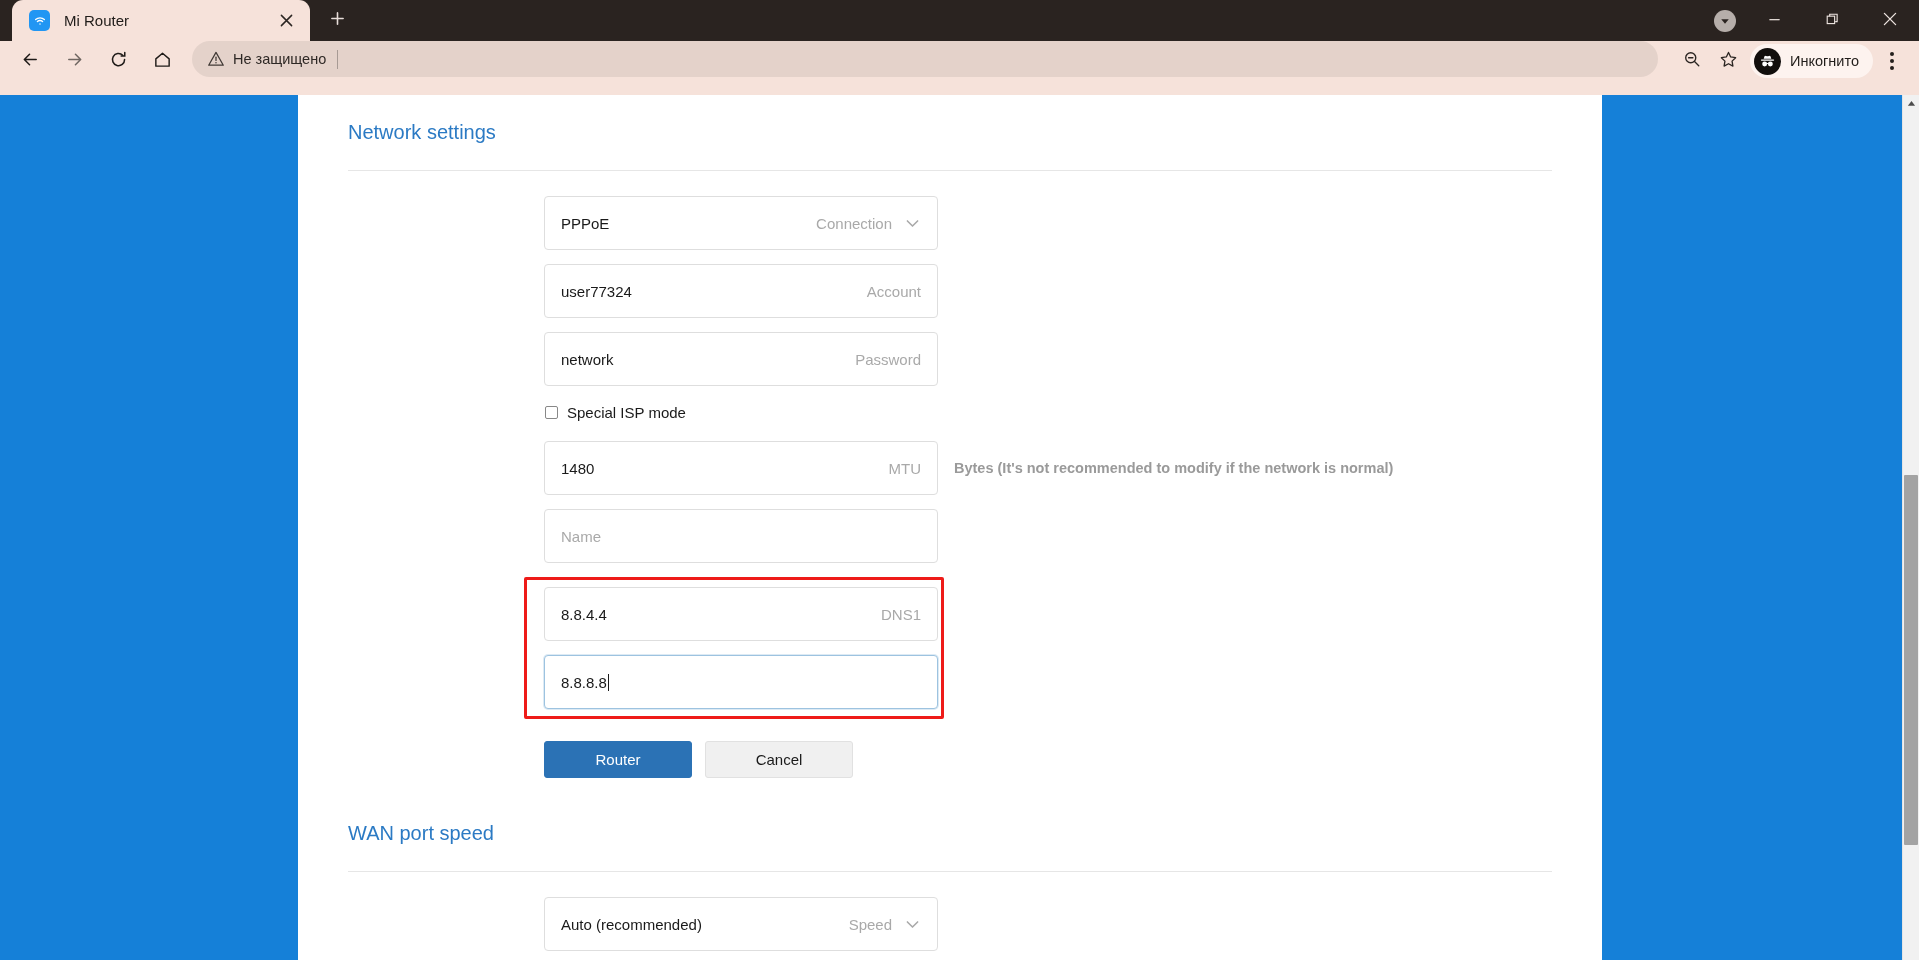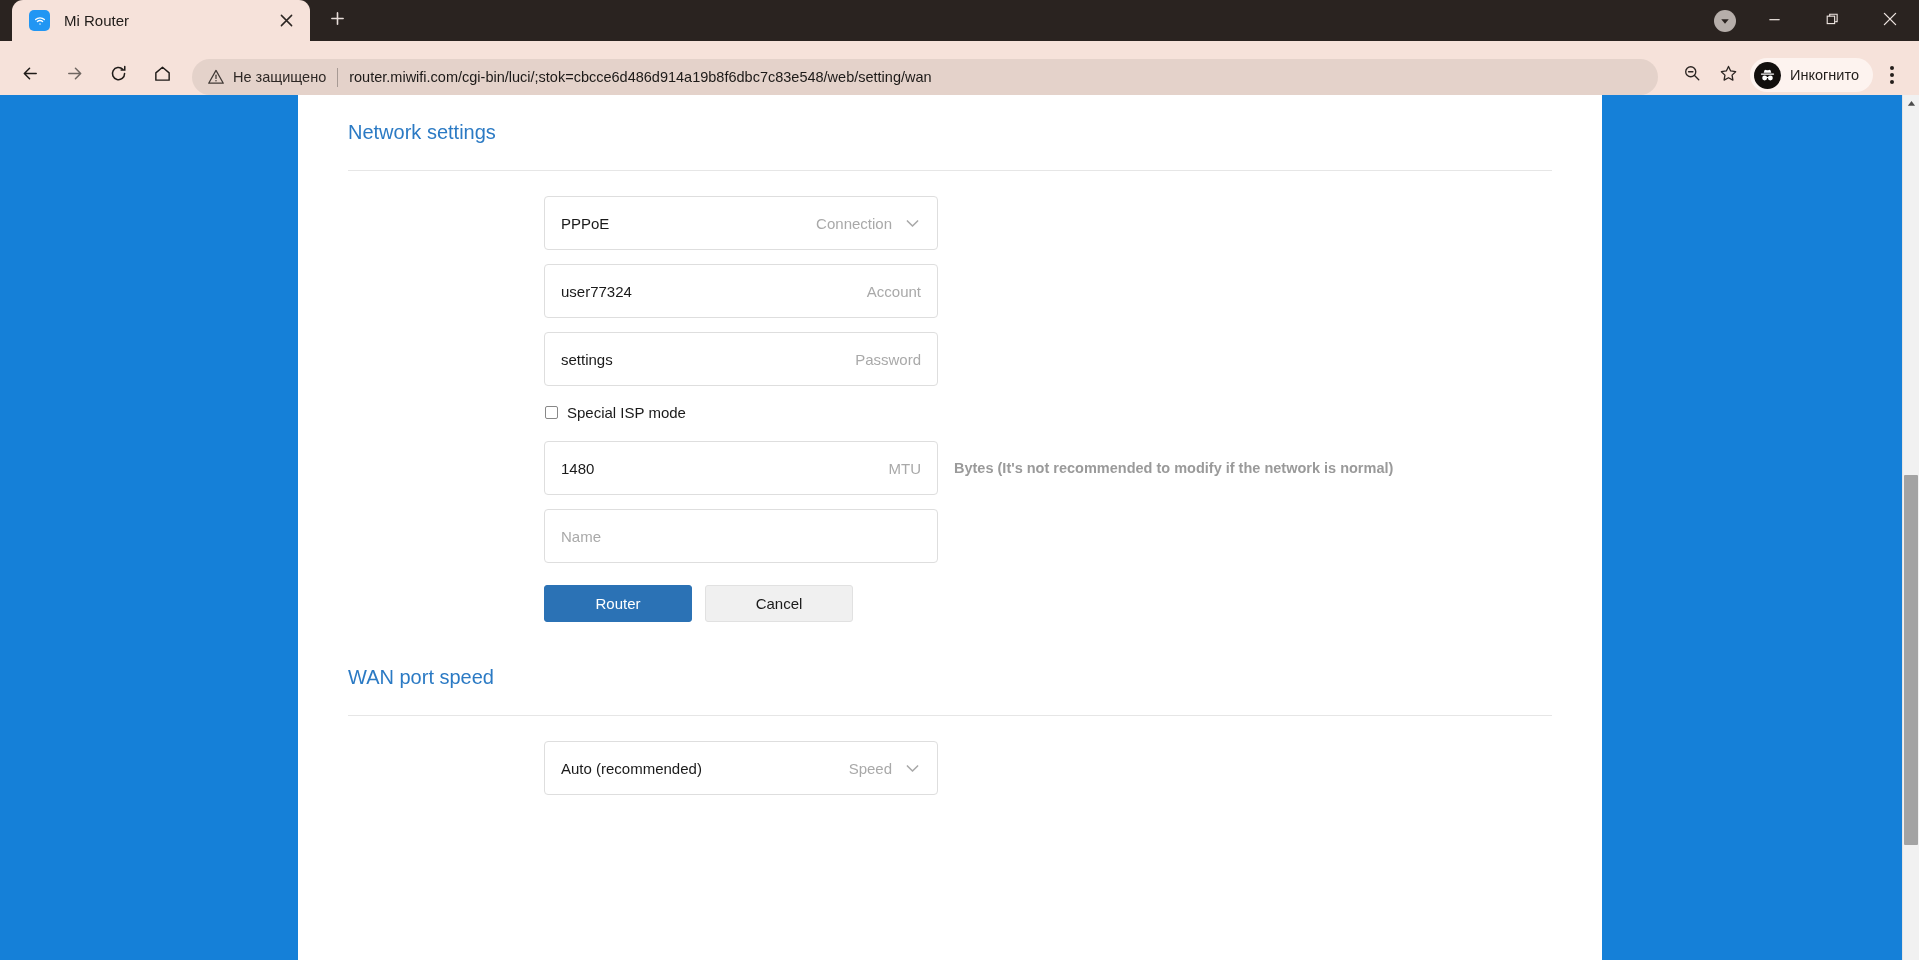--- a/index.html
+++ b/index.html
@@ -85,21 +85,21 @@
   .wbtn {
     width: 58px; height: 41px;
     display: flex; align-items: center; justify-content: center;
     color: #efe6e2;
   }
 
   
   .toolbar {
     height: 54px;
     background: #f6e2da;
-    display: flex; align-items: flex-end;
+    display: flex; align-items: flex-start;
     padding: 0 10px;
     flex: none;
   }
   .navbtn {
     width: 40px; height: 40px;
     display: flex; align-items: center; justify-content: center;
     color: #1f1b18;
     flex: none;
     margin-right: 4px;
   }
@@ -404,21 +404,20 @@
     <div class="omnibox">
       <span class="warn-icon">
         <svg width="16" height="16" viewBox="0 0 18 18" fill="currentColor">
           <path d="M9 1.6 17.2 16H.8z" fill="none" stroke="currentColor" stroke-width="1.4" stroke-linejoin="round"></path>
           <rect x="8.3" y="6.3" width="1.4" height="5" rx=".6"></rect>
           <circle cx="9" cy="13.3" r=".85"></circle>
         </svg>
       </span>
       <span class="notsecure">Не защищено</span>
       <span class="omni-sep"></span>
-      <span class="url">router.miwifi.com/cgi-bin/luci/;stok=cbcce6d486d914a19b8f6dbc7c83e548/web/setting/wan</span>
     </div>
 
     <div class="omni-right">
       <div class="tbicon">
         <span>
           <svg width="18" height="18" viewBox="0 0 20 20" fill="none" stroke="currentColor" stroke-width="1.5" stroke-linecap="round">
             <circle cx="8.6" cy="8.6" r="5.6"></circle>
               <path d="M12.8 12.8 17.5 17.5M6.2 8.6h4.8"></path>
           </svg>
         </span>
@@ -475,21 +474,21 @@
 
           <div class="row">
             <div class="field">
               <span class="fval">user77324</span>
               <span class="flabel">Account</span>
             </div>
           </div>
 
           <div class="row">
             <div class="field">
-              <span class="fval">settings</span>
+              <span class="fval">network</span>
               <span class="flabel">Password</span>
             </div>
           </div>
 
 
           <div class="checkrow">
             <span class="checkbox"></span>
             <span class="optlabel">Special ISP mode</span>
           </div>
 
@@ -500,20 +499,39 @@
             </div>
             <span class="hint">Bytes (It's not recommended to modify if the network is normal)</span>
           </div>
 
           <div class="row">
             <div class="field">
               <span class="fval placeholder">Name</span>
             </div>
           </div>
 
+          <div class="hl-wrap">
+            <div class="hl-box"></div>
+
+            <div class="row">
+              <div class="field">
+                <span class="fval">8.8.4.4</span>
+                <span class="flabel">DNS1</span>
+              </div>
+            </div>
+
+            <div class="row">
+              <div class="field focused">
+                <span class="fval">
+                    <span>8.8.8.8</span>
+                    <span class="caret"></span>
+                  </span>
+              </div>
+            </div>
+          </div>
 
           <div class="btnrow">
             <div class="btn btn-primary">Router</div>
             <div class="btn btn-secondary">Cancel</div>
           </div>
 
         </div>
 
         <h2 class="section-title" style="padding-top:44px">WAN port speed</h2>
         <div class="hr"></div>

